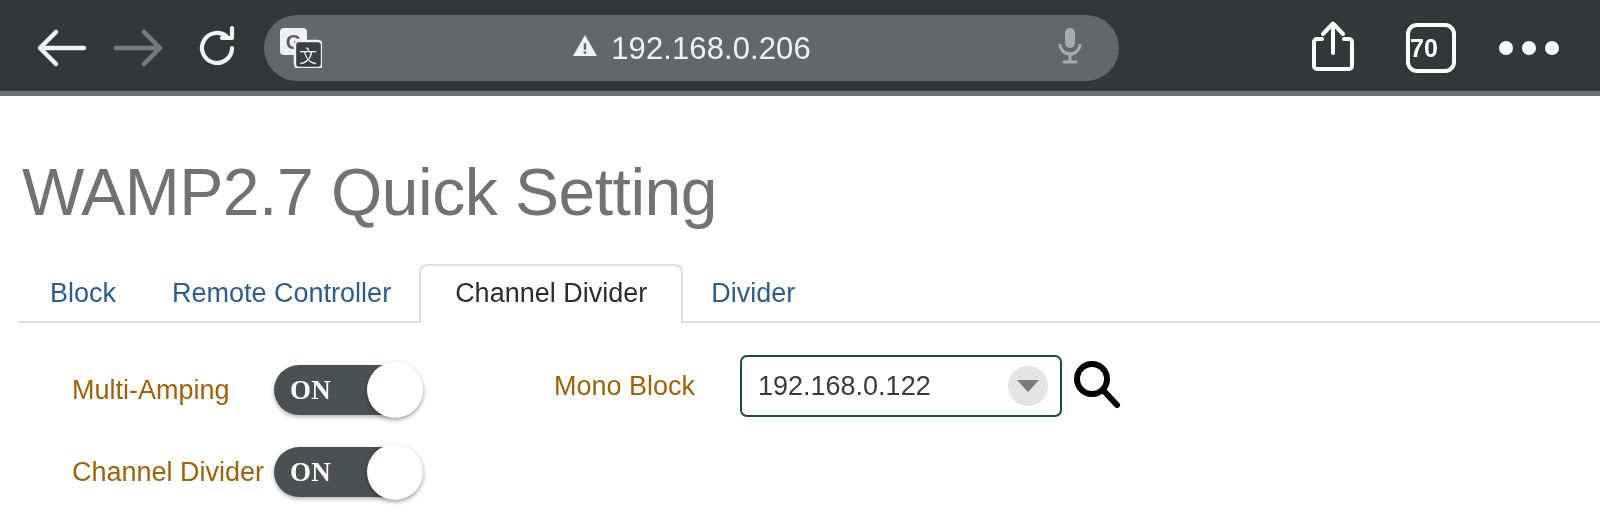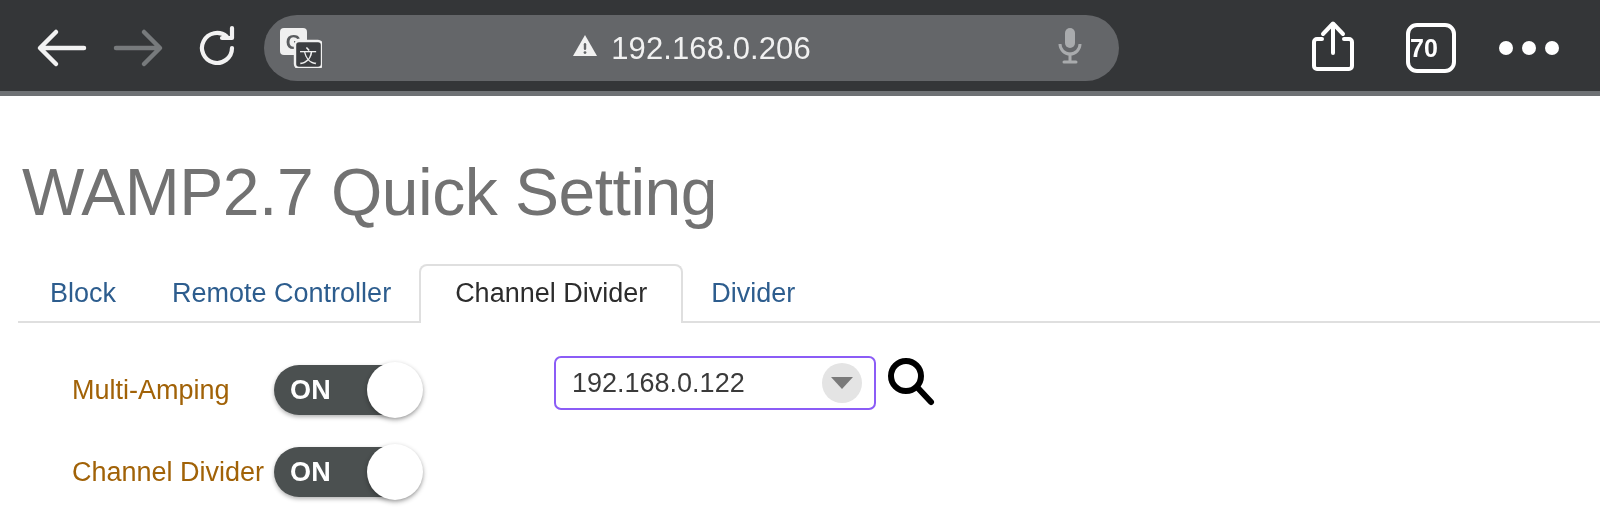--- a/index.html
+++ b/index.html
@@ -219,20 +219,21 @@
     align-items: center;
     flex: none;
   }
   .toggle-label {
     color: #ffffff;
     font-size: 27px;
     font-weight: 700;
     line-height: 1;
     margin-left: 16px;
     letter-spacing: 0.3px;
+    font-family: Liberation Serif, serif;
   }
   .toggle-knob {
     position: absolute;
     right: -2px;
     top: 50%;
     transform: translateY(-50%);
     width: 56px;
     height: 56px;
     border-radius: 50%;
     background: #ffffff;
@@ -245,23 +246,23 @@
     left: 536px;
     top: 6px;
     display: flex;
     align-items: center;
   }
   .label-mono { width: 186px; }
 
   .select-wrap {
     position: relative;
     width: 322px;
-    height: 54px;
-    background: #ffffff;
-    border: 2px solid #8b5cf6;
+    height: 62px;
+    background: #ffffff;
+    border: 2px solid #14532d;
     border-radius: 7px;
     display: flex;
     align-items: center;
     flex: none;
   }
   .select-value {
     color: #3a3a3a;
     font-size: 27px;
     line-height: 1;
     padding-left: 16px;
@@ -408,20 +409,21 @@
 
     <div class="form-row">
       <span class="field-label label-left">Multi-Amping</span>
       <div class="toggle">
         <span class="toggle-label">ON</span>
         <span class="toggle-knob"></span>
       </div>
     </div>
 
     <div class="mono-group">
+      <span class="field-label label-mono">Mono Block</span>
       <div class="select-wrap">
         <span class="select-value" title="Select device">192.168.0.122</span>
         <span class="select-arrow">
             <i></i>
           </span>
       </div>
       <div class="search-btn">
         <span>
           <svg width="52" height="52" viewBox="0 0 52 52">
             <circle cx="22" cy="21" r="15" fill="none" stroke="#000000" stroke-width="6"></circle>

